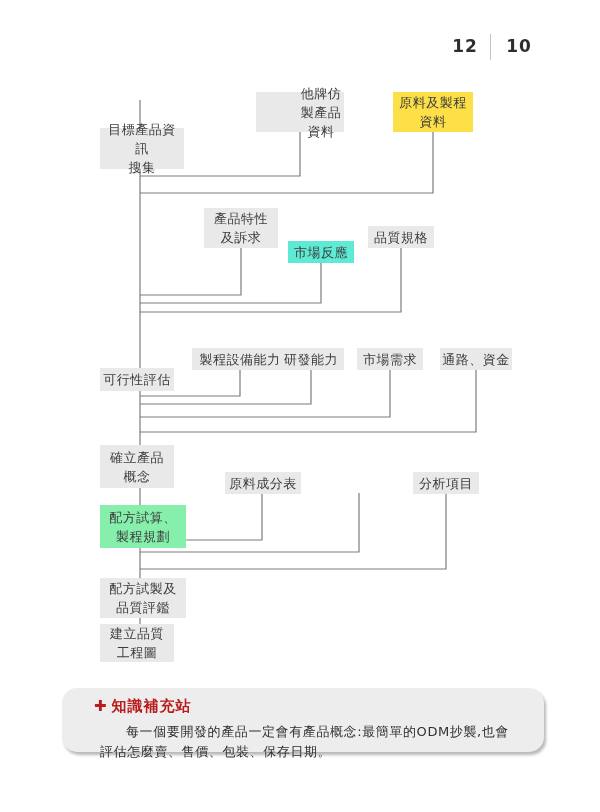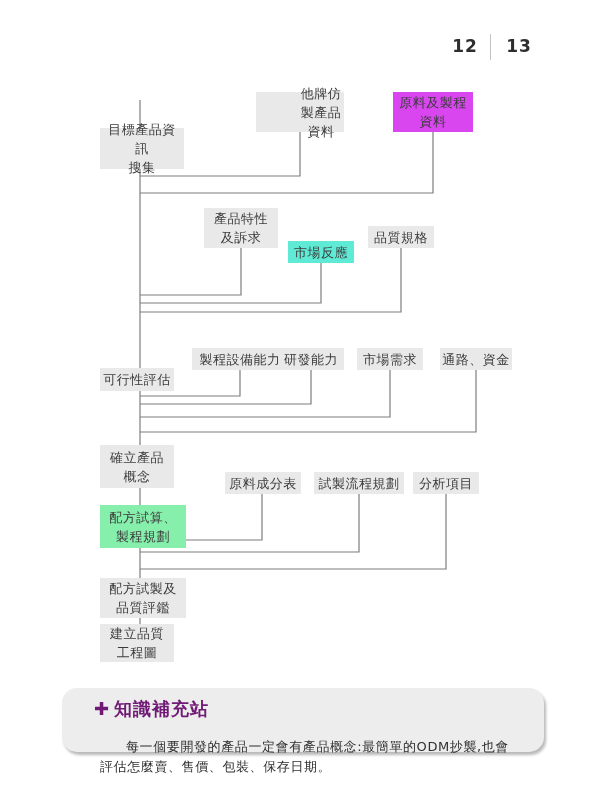--- a/index.html
+++ b/index.html
@@ -56,44 +56,44 @@
     top: 688px;
     width: 482px;
     height: 64px;
     background: #ededed;
     border-radius: 15px;
     box-shadow: 2px 3px 3px rgba(0,0,0,0.28);
     box-sizing: border-box;
     padding: 9px 20px 8px 32px;
   }
   .kbox-title {
-    font-size: 18px;
+    font-size: 15px;
     font-weight: bold;
-    color: #701a75;
+    color: #b91c1c;
     letter-spacing: 1px;
-    margin: 0 0 16px 0;
+    margin: 0 0 6px 0;
   }
   .kbox-title .plus-icon { font-weight: bold; margin-right: 4px; }
   .kbox-body {
     font-size: 13px;
     line-height: 20px;
     color: #2f2f2f;
     text-indent: 2em;
     letter-spacing: 0.6px;
     margin: 6px;
   }
 </style>
 </head>
 <body>
 
 <div class="page">
 
   <span class="pagenum pagenum-left">12</span>
   <span class="pagenum-divider"></span>
-  <span class="pagenum pagenum-right">13</span>
+  <span class="pagenum pagenum-right">10</span>
 
   <div class="flowchart">
     <svg class="connector-svg" id="connector-svg" viewBox="0 0 600 812" xmlns="http://www.w3.org/2000/svg">
         <path d="M140,100 L140,626" stroke="#7d7d7d"></path>
         <path d="M300,131 L300,176 L140,176" stroke="#7d7d7d"></path>
         <path d="M433,131 L433,193 L140,193" stroke="#7d7d7d"></path>
         <path d="M241,247 L241,295 L140,295" stroke="#7d7d7d"></path>
         <path d="M321,247 L321,303 L140,303" stroke="#7d7d7d"></path>
         <path d="M401,247 L401,312 L140,312" stroke="#7d7d7d"></path>
         <path d="M240,369 L240,396 L140,396" stroke="#7d7d7d"></path>
@@ -102,35 +102,34 @@
         <path d="M476,369 L476,432 L140,432" stroke="#7d7d7d"></path>
         <path d="M262,493 L262,540 L186,540" stroke="#7d7d7d"></path>
         <path d="M359,493 L359,552 L140,552" stroke="#7d7d7d"></path>
         <path d="M446,493 L446,569 L140,569" stroke="#7d7d7d"></path>
       </svg>
 
       <div class="node" style="left: 100px; top: 128px; width: 84px; height: 41px; background: rgb(233, 233, 233); color: rgb(60, 60, 60); text-align: center;">目標產品資訊
 搜集</div>
       <div class="node" style="left: 256px; top: 92px; width: 88px; height: 40px; background: rgb(233, 233, 233); color: rgb(60, 60, 60); padding-left: 44px;">他牌仿製產品
 資料</div>
-      <div class="node" style="left: 393px; top: 92px; width: 80px; height: 40px; background: #d946ef; color: rgb(60, 60, 60);">原料及製程
+      <div class="node" style="left: 393px; top: 92px; width: 80px; height: 40px; background: #fde047; color: rgb(60, 60, 60);">原料及製程
 資料</div>
       <div class="node" style="left: 204px; top: 208px; width: 74px; height: 40px; background: rgb(233, 233, 233); color: rgb(60, 60, 60);">產品特性
 及訴求</div>
       <div class="node" style="left: 288px; top: 241px; width: 66px; height: 22px; background: #5eead4; color: rgb(60, 60, 60);">市場反應</div>
       <div class="node" style="left: 368px; top: 226px; width: 66px; height: 22px; background: rgb(233, 233, 233); color: rgb(60, 60, 60);">品質規格</div>
       <div class="node" style="left: 192px; top: 348px; width: 96px; height: 22px; background: rgb(233, 233, 233); color: rgb(60, 60, 60);">製程設備能力</div>
       <div class="node" style="left: 278px; top: 348px; width: 66px; height: 22px; background: rgb(233, 233, 233); color: rgb(60, 60, 60);">研發能力</div>
       <div class="node" style="left: 357px; top: 348px; width: 66px; height: 22px; background: rgb(233, 233, 233); color: rgb(60, 60, 60);">市場需求</div>
       <div class="node" style="left: 440px; top: 348px; width: 72px; height: 22px; background: rgb(233, 233, 233); color: rgb(60, 60, 60);">通路、資金</div>
       <div class="node" style="left: 100px; top: 368px; width: 74px; height: 23px; background: rgb(233, 233, 233); color: rgb(60, 60, 60);">可行性評估</div>
       <div class="node" style="left: 100px; top: 445px; width: 74px; height: 43px; background: rgb(233, 233, 233); color: rgb(60, 60, 60);">確立產品
 概念</div>
       <div class="node" style="left: 225px; top: 472px; width: 76px; height: 22px; background: rgb(233, 233, 233); color: rgb(60, 60, 60);">原料成分表</div>
-      <div class="node" style="left: 314px; top: 472px; width: 90px; height: 22px; background: rgb(233, 233, 233); color: rgb(60, 60, 60);">試製流程規劃</div>
       <div class="node" style="left: 413px; top: 472px; width: 66px; height: 22px; background: rgb(233, 233, 233); color: rgb(60, 60, 60);">分析項目</div>
       <div class="node" style="left: 100px; top: 505px; width: 86px; height: 43px; background: #86efac; color: rgb(60, 60, 60);">配方試算、
 製程規劃</div>
       <div class="node" style="left: 100px; top: 578px; width: 86px; height: 40px; background: rgb(233, 233, 233); color: rgb(60, 60, 60);">配方試製及
 品質評鑑</div>
       <div class="node" style="left: 100px; top: 624px; width: 74px; height: 38px; background: rgb(233, 233, 233); color: rgb(60, 60, 60);">建立品質
 工程圖</div>
     </div>
 
   <div class="kbox">

